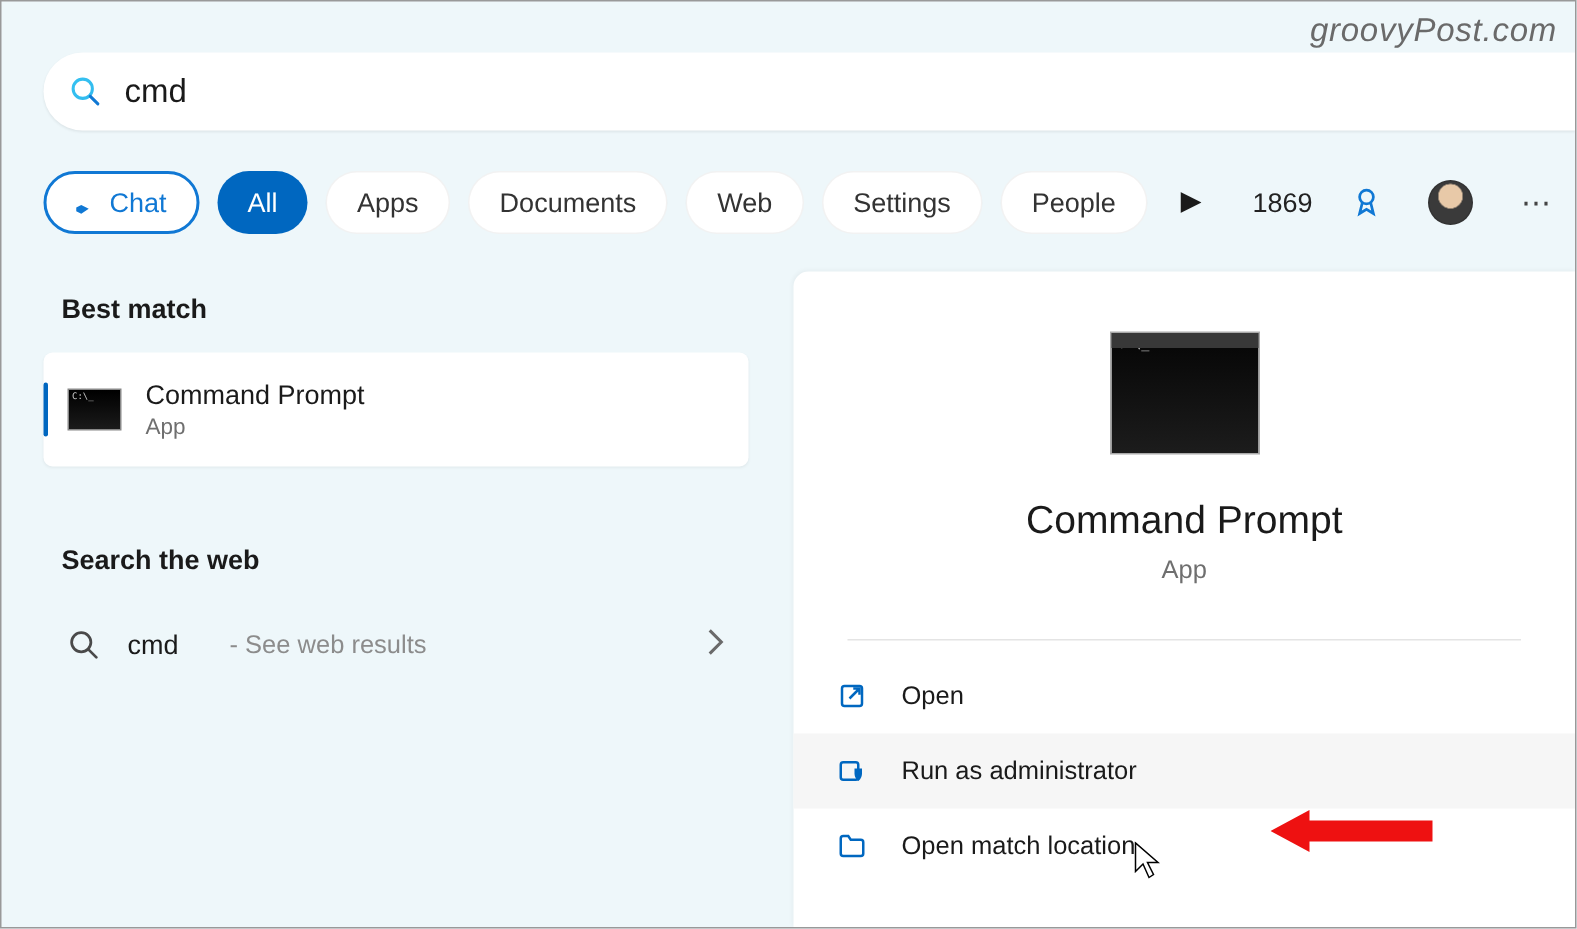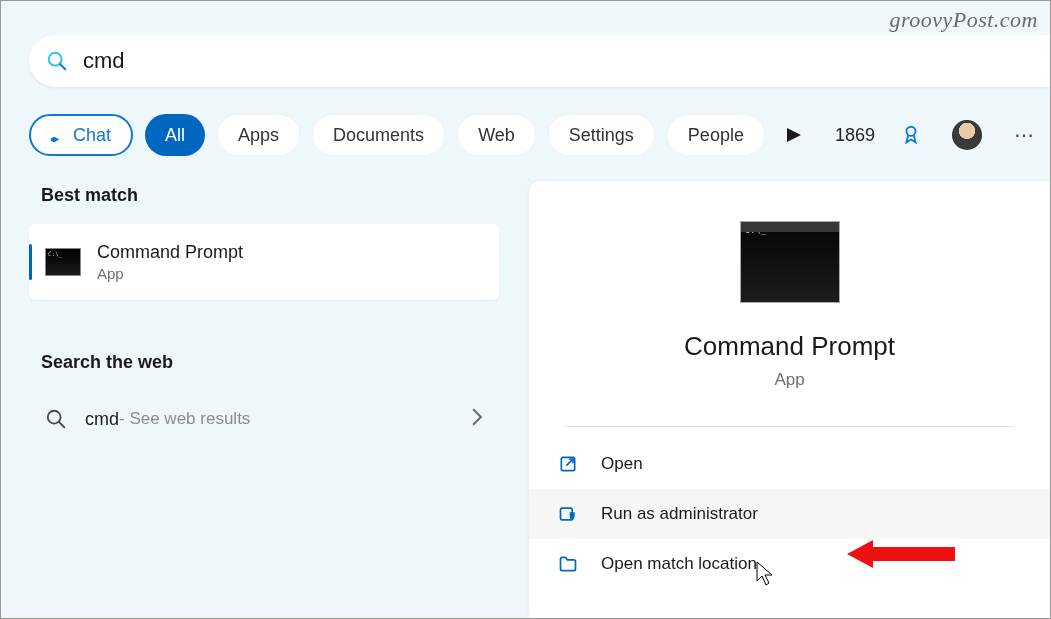--- a/index.html
+++ b/index.html
@@ -1,49 +1,49 @@
 <!DOCTYPE html>
 <html><head>
 <meta charset="utf-8">
 <style>
 * { box-sizing: border-box; margin: 0; padding: 0; font-family: "Segoe UI", Arial, sans-serif; }
 body { width: 1051px; height: 619px; background: #eef7fa; position: relative; overflow: hidden; border: 1px solid #999; }
-.watermark { position: absolute; top: 6px; right: 12px; font-size: 22px; color: #6a6a6a; font-style: italic; font-family: Liberation Serif, serif; letter-spacing: 0.5px; z-index: 50; }
+.watermark { position: absolute; top: 6px; right: 12px; font-size: 22px; color: #6a6a6a; font-style: italic; font-family: Liberation Sans, sans-serif; letter-spacing: 0.5px; z-index: 50; }
 
 
 .search-bar { position: absolute; top: 34px; left: 28px; right: 0; height: 52px; background: #fff; border-radius: 26px 0 0 26px; display: flex; align-items: center; padding-left: 16px; box-shadow: 0 1px 2px rgba(0,0,0,0.08); }
 .search-icon-wrap { width: 24px; height: 24px; display: flex; align-items: center; justify-content: center; }
 .search-input { border: none; outline: none; font-size: 22px; margin-left: 14px; width: 400px; color: #1a1a1a; }
 
 
 .pills-row { position: absolute; top: 112px; left: 28px; right: 0; height: 44px; display: flex; align-items: center; gap: 12px; }
 .pill { height: 42px; padding: 16px 20px; border-radius: 21px; background: #fff; display: flex; align-items: center; font-size: 18px; color: #333; border: 1px solid rgba(0,0,0,0.05); cursor: pointer; }
 .pill.chat { border: 2px solid #1078d4; color: #1078d4; gap: 8px; padding-left: 14px; }
 .pill.all { background: #0067c0; color: #fff; border: none; }
 .play-btn { margin-left: 6px; width: 22px; height: 22px; display: flex; align-items: center; justify-content: center; }
 .spacer { flex: 1; }
 .rewards { display: flex; align-items: center; gap: 25px; font-size: 18px; color: #222; }
 .avatar { width: 30px; height: 30px; border-radius: 50%; background: radial-gradient(circle at 50% 35%, #e8c9a8 0%, #e8c9a8 35%, #3a3a3a 36%, #3a3a3a 100%); border: 1px solid rgba(0,0,0,0.12); margin-left: 18px; }
 .more-btn { width: 36px; height: 36px; display: flex; align-items: center; justify-content: center; margin-left: 12px; margin-right: 8px; font-size: 20px; color: #444; cursor: pointer; }
 
 
-.left-col { position: absolute; top: 184px; left: 28px; width: 470px; }
+.left-col { position: absolute; top: 195px; left: 28px; width: 470px; }
 .section-title { font-size: 18px; font-weight: 600; color: #1a1a1a; margin-bottom: 18px; margin-left: 12px; }
 .result-card { background: #fff; border-radius: 6px; height: 76px; display: flex; align-items: center; padding: 0 16px; position: relative; box-shadow: 0 1px 2px rgba(0,0,0,0.05); }
 .result-card::before { content: ""; position: absolute; left: 0; top: 20px; bottom: 20px; width: 3px; background: #0067c0; border-radius: 2px; }
 .app-icon { width: 36px; height: 28px; background: linear-gradient(#000 0%, #1a1a1a 100%); border: 1px solid #888; position: relative; margin-right: 16px; }
 .app-icon::before { content: "C:\\_"; position: absolute; top: 1px; left: 2px; font-size: 6px; color: #ccc; font-family: monospace; }
 .result-title { font-size: 18px; color: #1a1a1a; }
 .result-sub { font-size: 15px; color: #6f6f6f; margin-top: 2px; }
 
 .section-title.web { margin-top: 52px; }
 .web-row { height: 56px; display: flex; align-items: center; padding: 0 16px; border-radius: 6px; cursor: pointer; }
 .web-search-icon { width: 22px; height: 22px; margin-right: 18px; }
 .web-text { font-size: 18px; color: #1a1a1a; }
-.web-sub { font-size: 17px; color: #8c8c8c; }
+.web-sub { font-size: 17px; color: #8c8c8c; padding-left: 34px; }
 .chevron { margin-left: auto; color: #6a6a6a; }
 
 
 .detail-panel { position: absolute; top: 180px; right: 0; left: 528px; bottom: 0; background: #fff; border-top-left-radius: 10px; box-shadow: -1px -1px 3px rgba(0,0,0,0.04); padding-top: 40px; }
 .detail-icon-wrap { width: 100px; height: 82px; margin: 0 auto; background: linear-gradient(#050505 0%, #1c1c1c 100%); border: 1px solid #aaa; position: relative; }
 .detail-icon-wrap::before { content: "C:\\_"; position: absolute; top: 3px; left: 4px; font-size: 9px; color: #ccc; font-family: monospace; }
 .detail-icon-wrap::after { content: ""; position: absolute; top: 0; left: 0; right: 0; height: 10px; background: #383838; }
 .detail-title { text-align: center; font-size: 26px; color: #1a1a1a; margin-top: 28px; }
 .detail-sub { text-align: center; font-size: 17px; color: #6f6f6f; margin-top: 8px; }
 .detail-divider { margin: 36px 36px 12px; height: 1px; background: #e4e4e4; }

